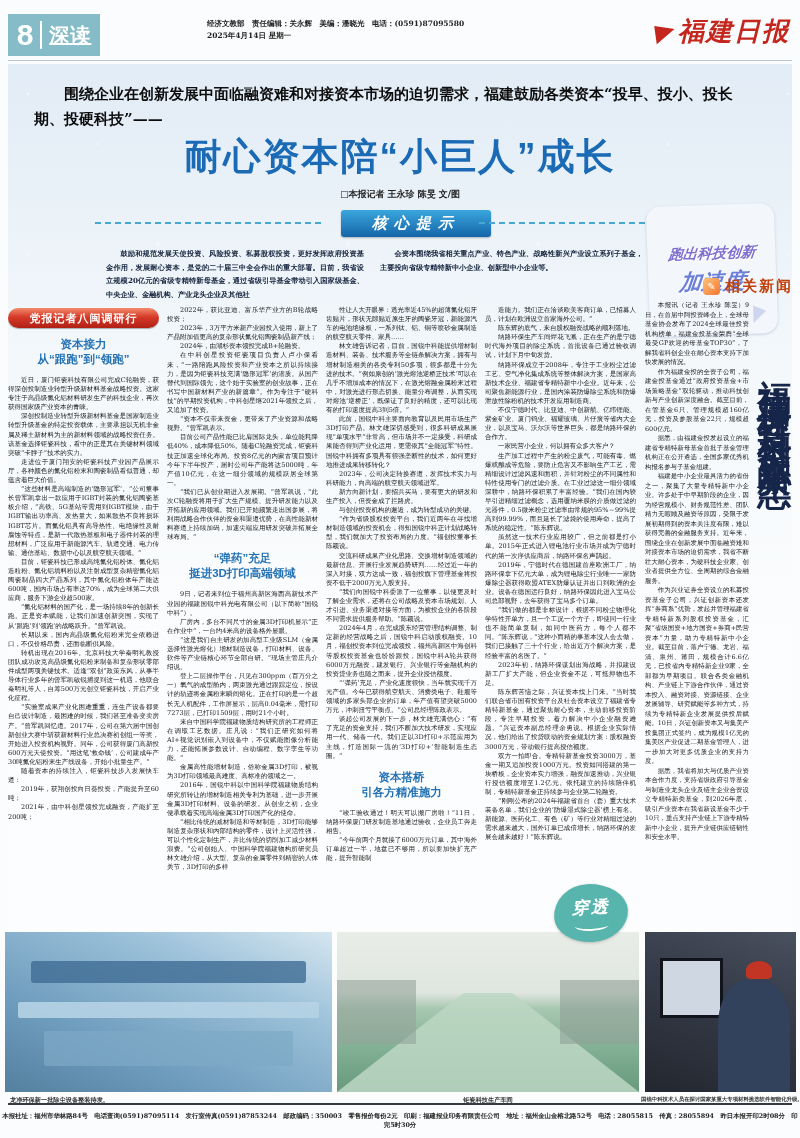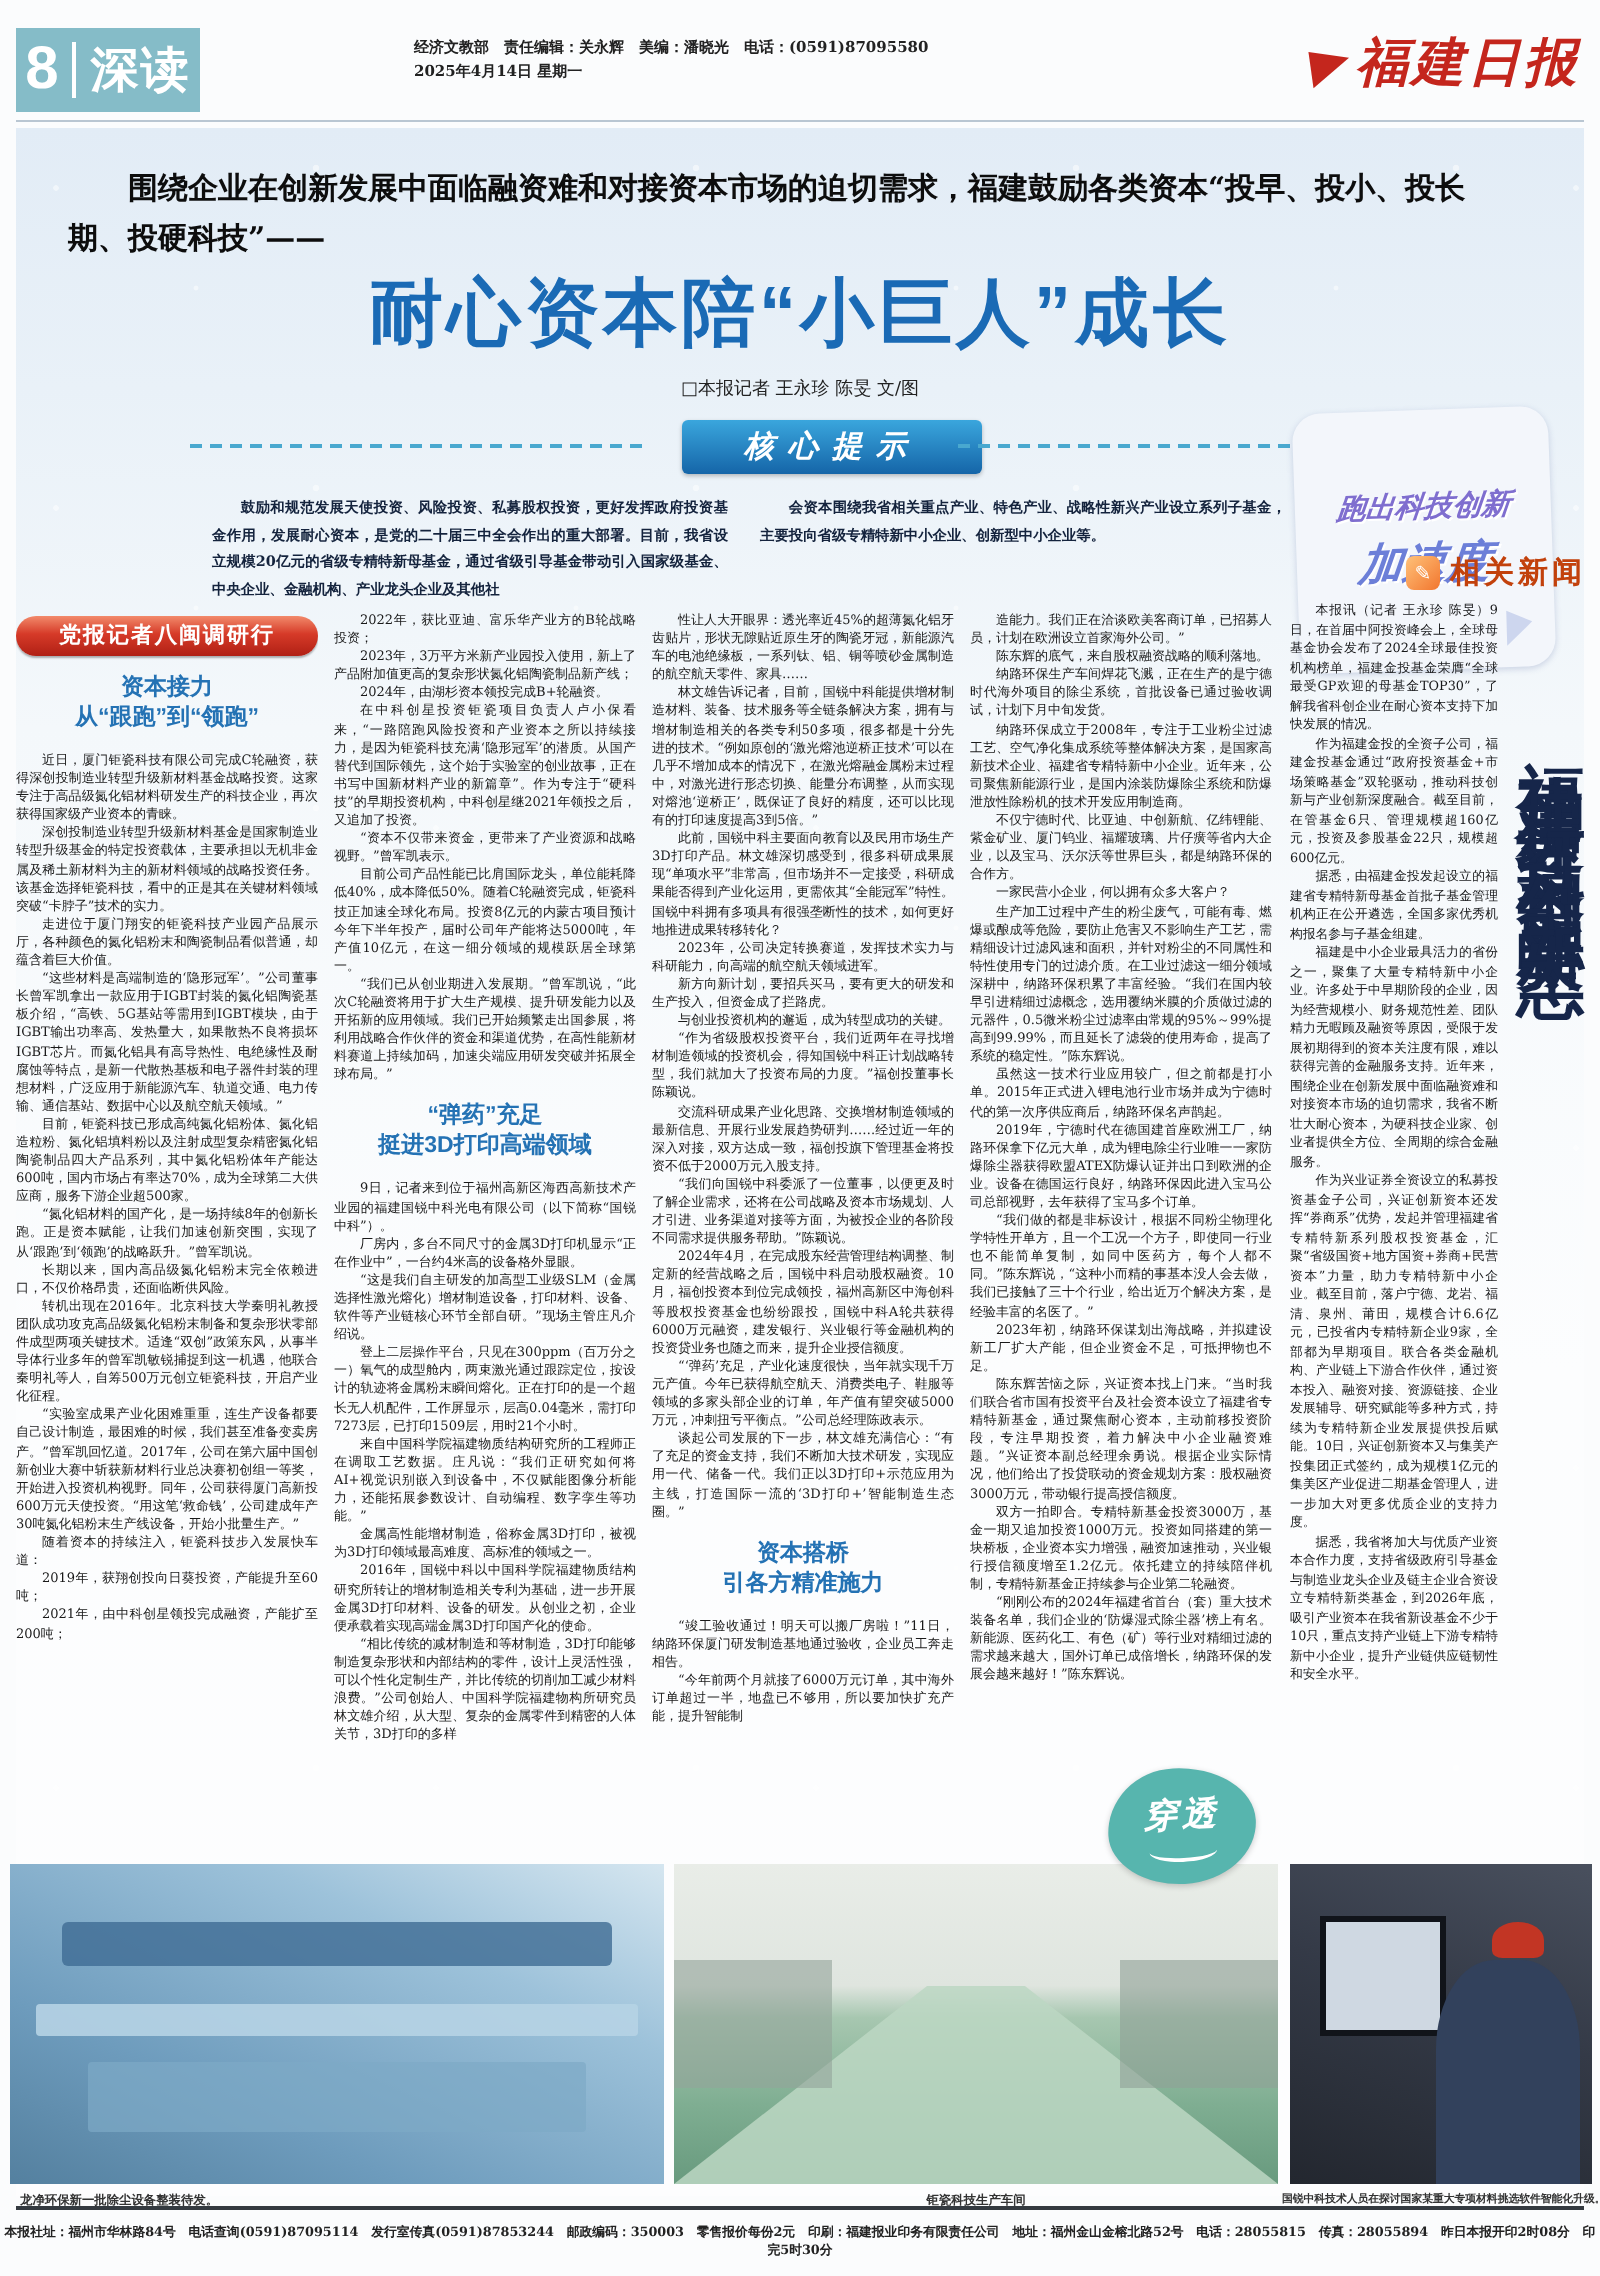--- a/index.html
+++ b/index.html
@@ -3,41 +3,41 @@
 <meta charset="utf-8">
 <style>
   html,body{margin:0;padding:0;background:#d9dde1;}
   .page{position:relative;width:800px;height:1138px;margin:0 auto;background:#fbfcfd;overflow:hidden;
         font-family:"DejaVu Serif","Liberation Serif",serif;color:#1a1a1a;}
   
   .edition-block{position:absolute;left:8px;top:14px;width:92px;height:42px;background:#85bcc8;color:#fff;
         display:flex;align-items:center;justify-content:center;gap:7px;font-family:"Liberation Sans",sans-serif;}
   .edition-num{font-size:30px;font-weight:700;line-height:1;}
   .edition-sep{width:2px;height:28px;background:#fff;}
-  .edition-name{font-size:24px;font-weight:800;letter-spacing:1px;}
+  .edition-name{font-size:20px;font-weight:800;letter-spacing:1px;text-decoration:underline;}
   .dept-info{position:absolute;left:207px;top:18px;font-size:7.5px;font-weight:700;line-height:12px;color:#222;}
   .masthead-logo{position:absolute;right:10px;top:14px;display:flex;align-items:center;gap:3px;}
   .logo-flag{width:0;height:0;border-top:9px solid transparent;border-bottom:9px solid transparent;
         border-left:20px solid #c4261d;transform:rotate(-18deg) skewX(-10deg);}
   .logo-text{font-size:26px;font-weight:900;font-style:italic;color:#c4261d;letter-spacing:2px;}
   .header-rule{position:absolute;left:8px;right:8px;top:60px;border-top:1px solid #b9c6d2;}
   
   .content-panel{position:absolute;left:8px;top:64px;width:784px;height:1034px;
         background:linear-gradient(180deg,#e2ecf6 0px,#e9f1f8 130px,#f4f8fb 300px,#fcfdfe 620px,#fdfdfe 100%);}
   .content-panel::after{content:"";position:absolute;inset:0;opacity:.5;
         background-image:radial-gradient(circle at 20px 30px,#ffffff 1.2px,transparent 1.6px),
                          radial-gradient(circle at 90px 80px,#ffffff 1px,transparent 1.4px),
                          radial-gradient(circle at 150px 20px,#ffffff 1.4px,transparent 1.8px);
         background-size:190px 160px;}
   
   .kicker{position:absolute;left:34px;top:82px;width:728px;font-size:15px;font-weight:700;line-height:25px;
         text-indent:2em;color:#0d0d0d;}
   .main-title{position:absolute;left:0;top:132px;width:800px;text-align:center;color:#1a6ab5;
         font-family:"Liberation Sans",sans-serif;font-size:37px;font-weight:800;letter-spacing:2px;}
-  .byline{position:absolute;left:0;top:188px;width:800px;text-align:center;font-size:9px;font-weight:400;color:#222;}
+  .byline{position:absolute;left:0;top:188px;width:800px;text-align:center;font-size:9px;font-weight:700;color:#222;}
   
   .coretips-ribbon{position:absolute;left:341px;top:210px;width:150px;height:27px;border-radius:3px;
         background:linear-gradient(180deg,#3aa6dd,#1565a8);color:#fff;display:flex;align-items:center;justify-content:center;
         font-size:15px;font-weight:800;font-style:italic;letter-spacing:7px;box-shadow:0 1px 2px rgba(0,0,0,.25);}
   .dash-left,.dash-right{position:absolute;top:222px;border-top:2px dashed #49a8cf;}
   .dash-left{left:95px;width:226px;}
   .dash-right{left:479px;width:226px;}
   .coretips-col{position:absolute;top:247px;font-size:7.2px;font-weight:600;line-height:13.5px;
         text-align:justify;color:#14233d;}
   .coretips-col p{margin:0;text-indent:2em;}

